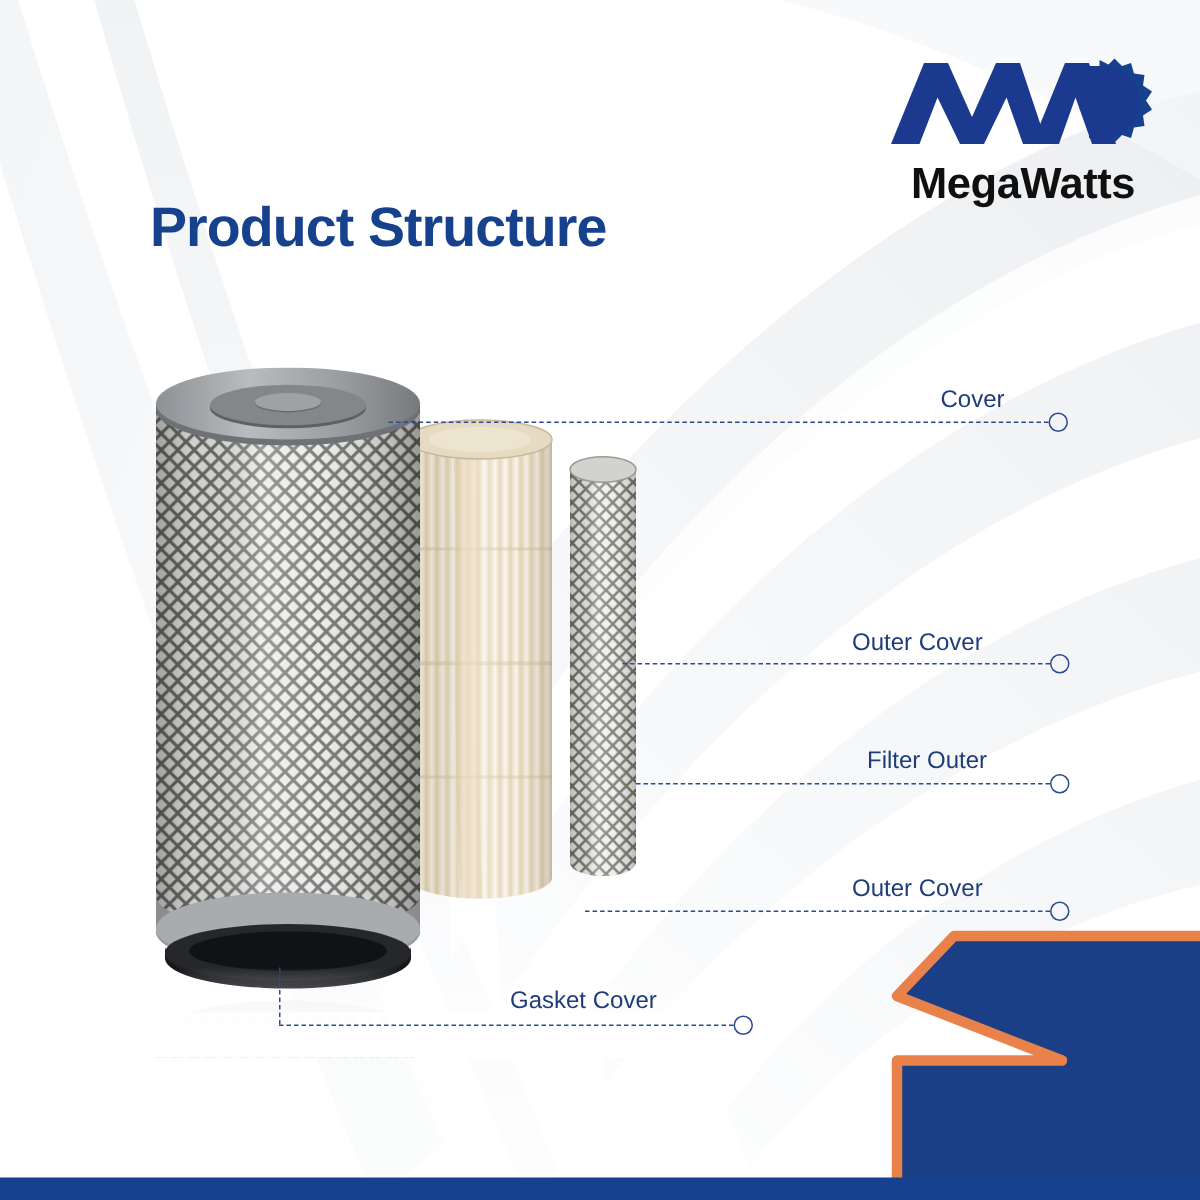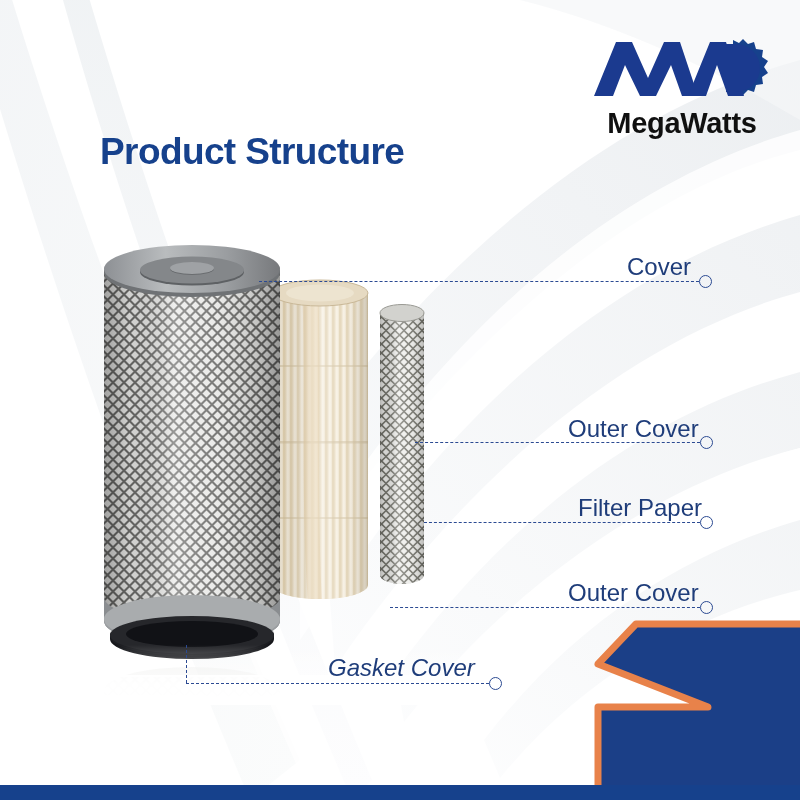--- a/index.html
+++ b/index.html
@@ -73,21 +73,21 @@
     position: absolute;
     left: 80px;
     top: 245px;
     width: 380px;
     height: 460px;
   }
 
   
   .callout-label {
     position: absolute;
-    font-size: 24px;
+    font-size: 16px;
     color: #1f3d7a;
     white-space: nowrap;
     line-height: 24px;
   }
   .callout-line {
     position: absolute;
     border-top: 1px dashed #2b4a92;
     height: 0;
   }
   .callout-line-v {
@@ -305,30 +305,30 @@
   <div class="callout-line" style="left:259px; top:281px; width:440px;"></div>
   <div class="callout-dot" style="left:699px; top:275px;"></div>
   <div class="callout-label" style="left:627px; top:255px;">Cover</div>
 
   <div class="callout-line" style="left:415px; top:442px; width:285px;"></div>
   <div class="callout-dot" style="left:700px; top:436px;"></div>
   <div class="callout-label" style="left:568px; top:417px;">Outer Cover</div>
 
   <div class="callout-line" style="left:424px; top:522px; width:276px;"></div>
   <div class="callout-dot" style="left:700px; top:516px;"></div>
-  <div class="callout-label" style="left:578px; top:496px;">Filter Paper</div>
+  <div class="callout-label" style="left:578px; top:496px;">Filter Outer</div>
 
   <div class="callout-line" style="left:390px; top:607px; width:310px;"></div>
   <div class="callout-dot" style="left:700px; top:601px;"></div>
   <div class="callout-label" style="left:568px; top:581px;">Outer Cover</div>
 
   <div class="callout-line-v" style="left:186px; top:645px; height:38px;"></div>
   <div class="callout-line" style="left:186px; top:683px; width:303px;"></div>
   <div class="callout-dot" style="left:489px; top:677px;"></div>
-  <div class="callout-label" style="left:328px; top:656px;font-style:italic;">Gasket Cover</div>
+  <div class="callout-label" style="left:340px; top:656px;">Gasket Cover</div>
 
   <svg id="corner-chevron" viewBox="0 0 215 208" preserveAspectRatio="none">
     <path d="M8 72 L46 32 L215 32 L215 208 L8 208 L8 115 L118 115 L8 72 Z" fill="#1b3f87" stroke="#e8824a" stroke-width="7" stroke-linejoin="round"></path>
   </svg>
 
   <div id="bottom-bar"></div>
 
 </div>
 
 </body></html>

